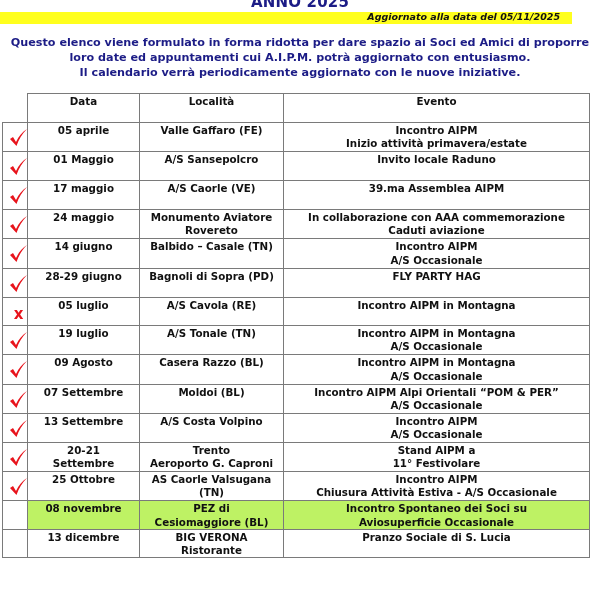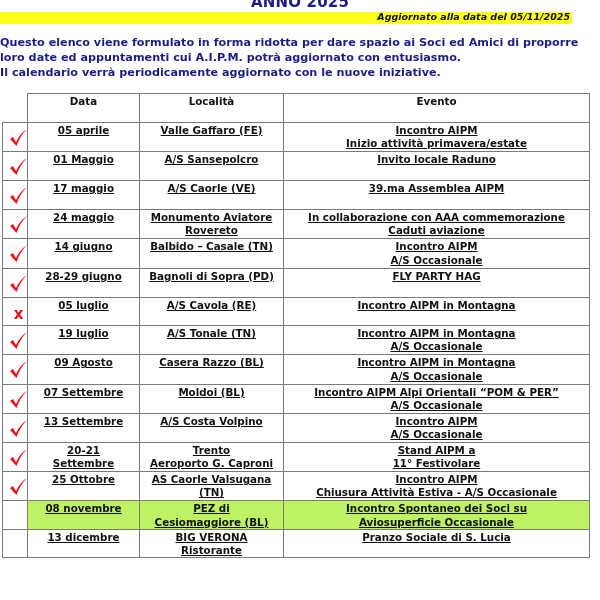--- a/index.html
+++ b/index.html
@@ -10,45 +10,45 @@
     }
     .title {
       position: absolute; left: 0; top: -7px; width: 600px; text-align: center;
       font-weight: bold; font-size: 15px; color: #1c1c86; letter-spacing: 0.2px;
     }
     .banner {
       position: absolute; left: 0; top: 12px; width: 572px; height: 12px;
       background: #ffff1e;
     }
     .banner-text {
-      position: absolute; right: 2px; top: -1px;
+      position: absolute; right: 12px; top: -1px;
       font-style: italic; font-weight: bold; font-size: 9.5px; color: #111;
       white-space: nowrap;
     }
     .intro {
-      position: absolute; left: 0; top: 35px; width: 600px; text-align: left;
+      position: absolute; left: 0; top: 35px; width: 600px; text-align: center;
       font-weight: bold; font-size: 11.2px; line-height: 15.2px; color: #1c1c86;
     }
     .intro div { white-space: nowrap; }
     table.cal {
       position: absolute; left: 2px; top: 93px;
       border-collapse: collapse; table-layout: fixed;
       width: 587px;
       font-size: 10.3px; font-weight: bold; color: #111;
     }
     table.cal td, table.cal th {
       border: 1px solid #7a7a7a; padding: 0 2px;
       vertical-align: top; text-align: center; overflow: hidden;
       line-height: 13.2px; height: 28.5px; box-sizing: border-box;
     }
     table.cal th {
       font-weight: bold; padding-top: 1px;
     }
     table.cal th.blank { border: none; border-bottom: 1px solid #7a7a7a; }
-    table.cal td { padding-top: 1px; text-decoration: underline; }
+    table.cal td { padding-top: 1px; }
     col.c0 { width: 25px; }
     col.c1 { width: 112px; }
     col.c2 { width: 144px; }
     col.c3 { width: 306px; }
     td.mark { padding: 0; vertical-align: middle; text-align: left; }
     .check {
       display: inline-block; width: 20px; height: 20px; margin-left: 3px; margin-top: 4px;
     }
     .xmark {
       display: inline-block; color: #e8141c; font-size: 15px; font-weight: bold;

